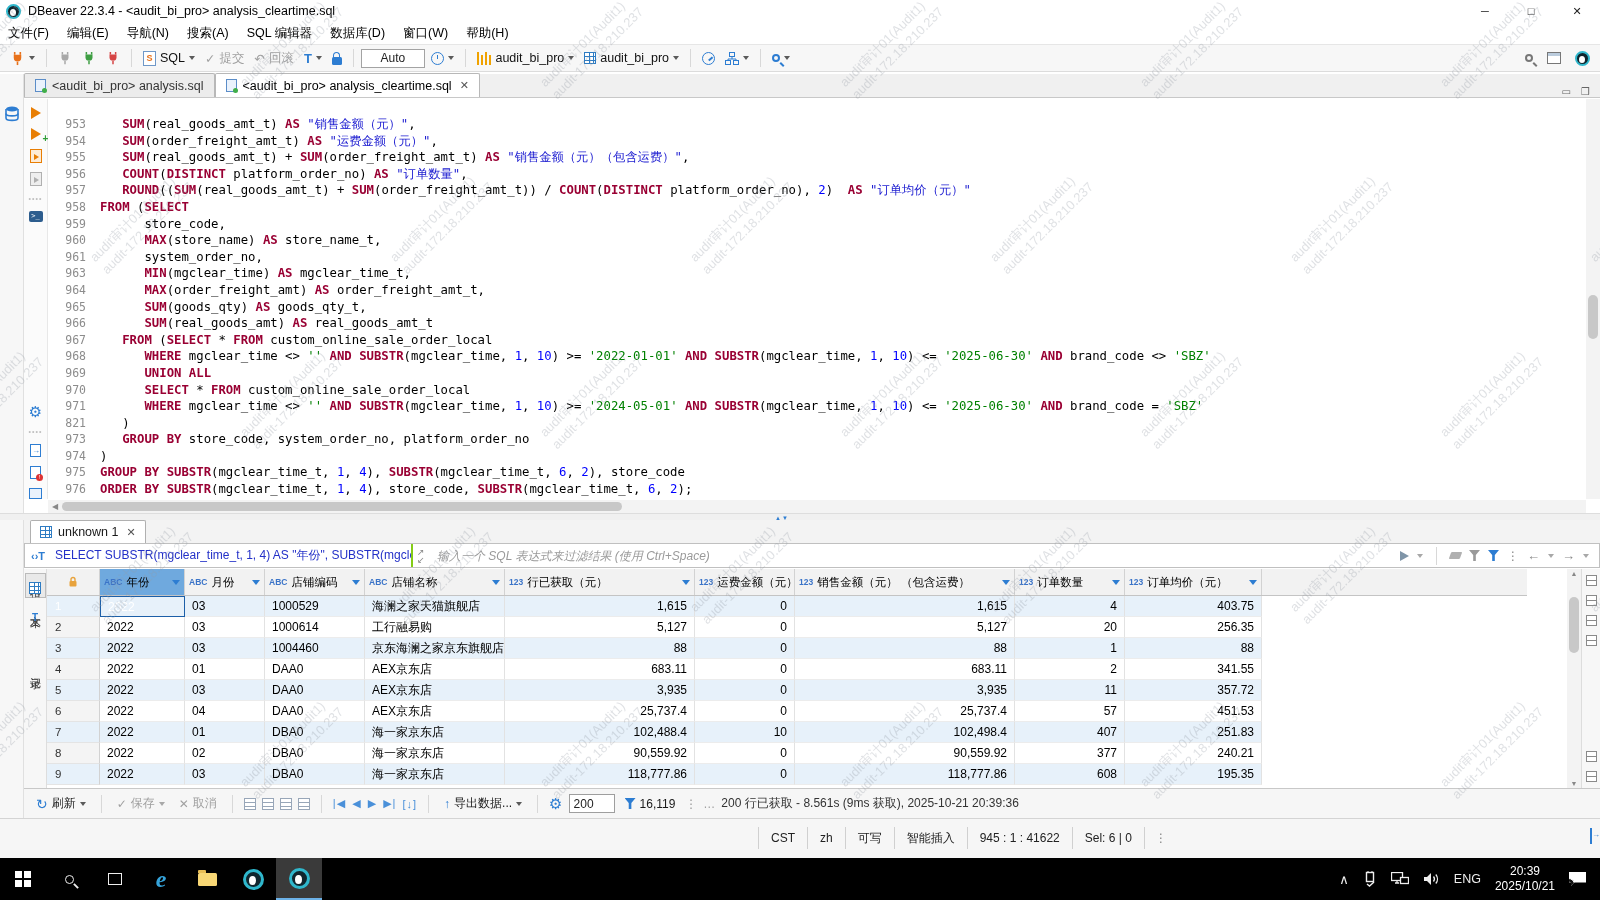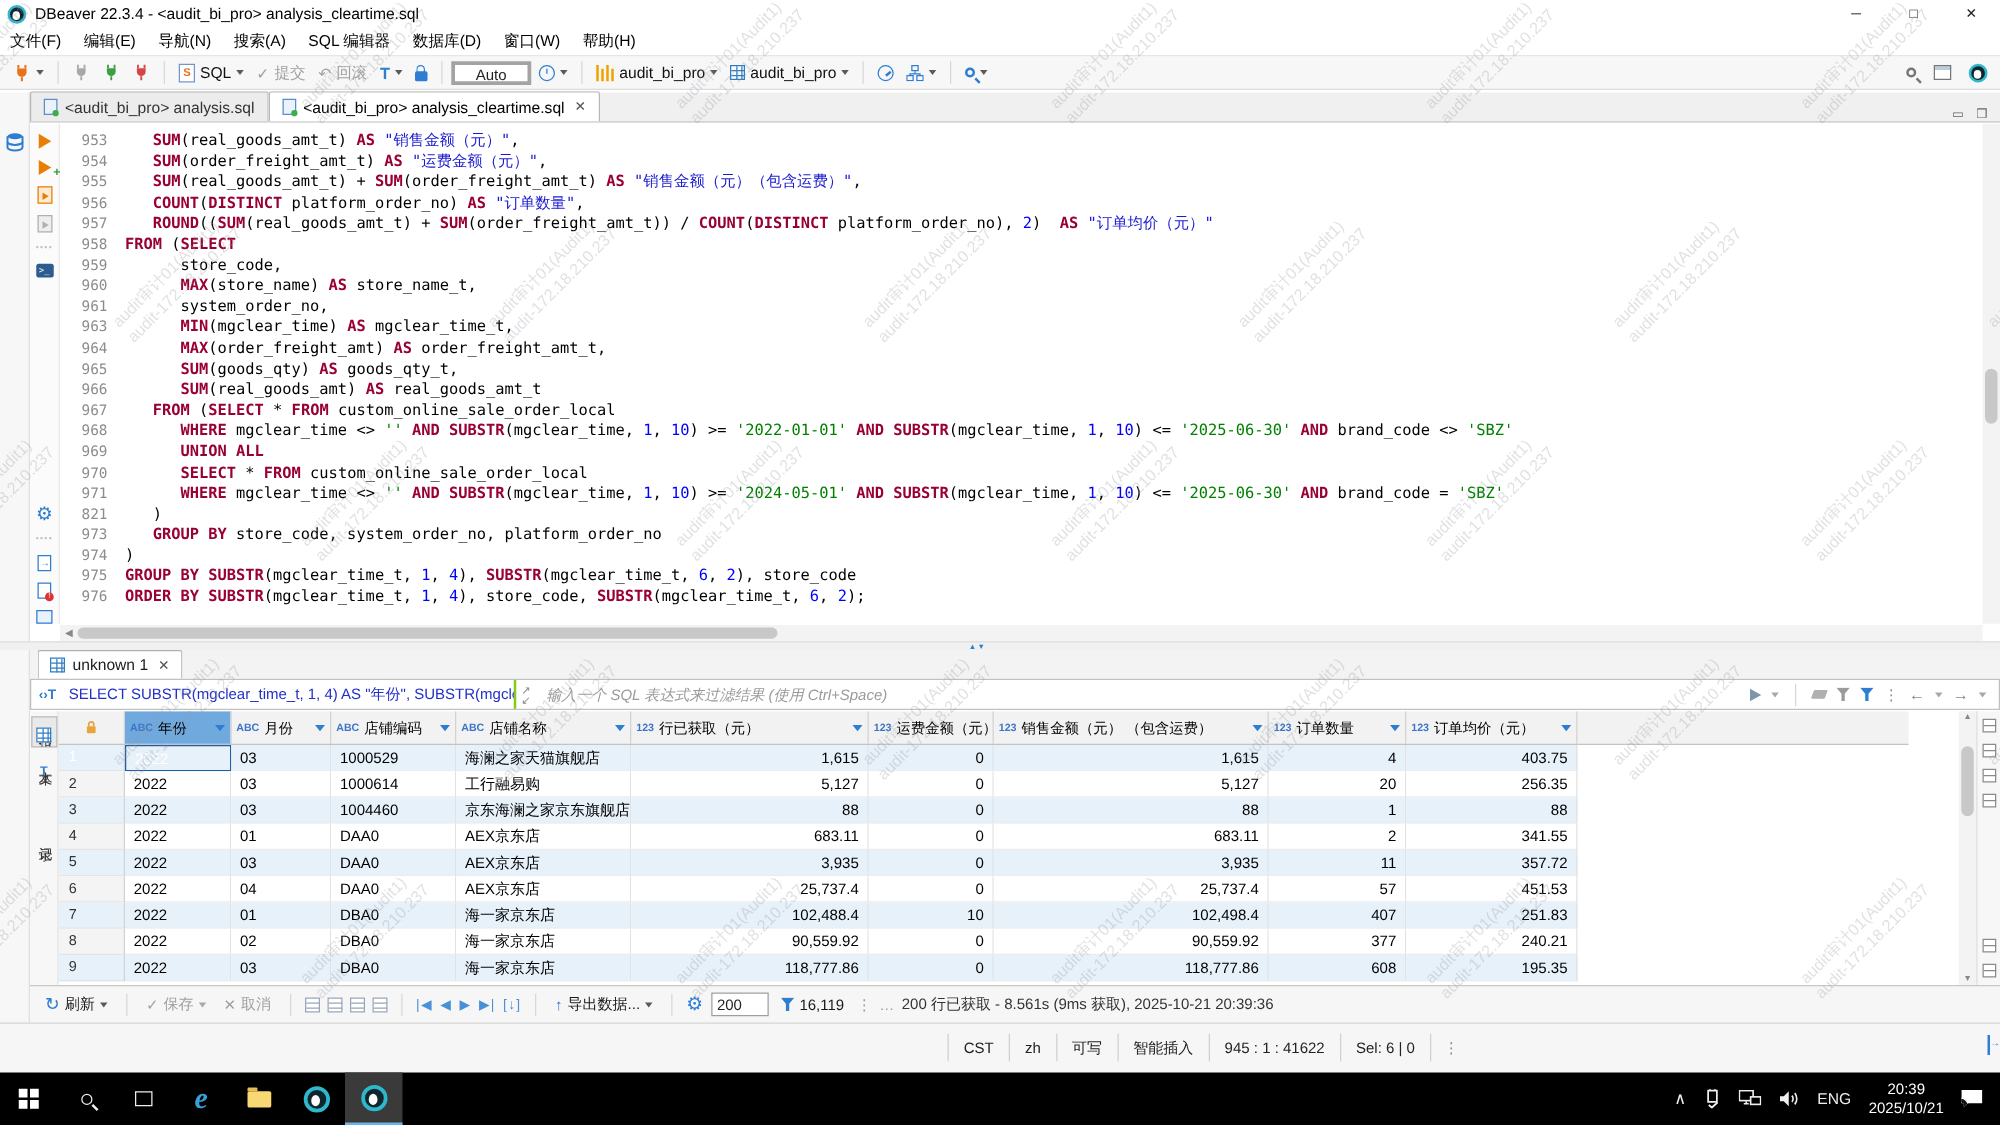--- a/index.html
+++ b/index.html
@@ -20,21 +20,21 @@
   .menu-item{padding:2px 10px 2px 0;margin-right:8px;}
 
   
   .toolbar{position:absolute;top:44px;left:0;width:100%;height:28px;background:#f7f7f7;border-top:1px solid #e6e6e6;border-bottom:1px solid #dcdcdc;display:flex;align-items:center;padding-left:6px;gap:2px;}
   .tbtn{display:flex;align-items:center;gap:4px;padding:2px 4px;white-space:nowrap;}
   .tlabel{font-size:12.5px;color:#111;}
   .tlabel.gray{color:#a0a0a0;}
   .caret{display:inline-block;width:0;height:0;border-left:3.5px solid transparent;border-right:3.5px solid transparent;border-top:4px solid #5a5a5a;}
   .caret.dim{border-top-color:#a8a8a8;}
   .vsep{width:1px;height:18px;background:#d8d8d8;margin:0 5px;flex:none;}
-  .autobox{width:64px;height:19px;border:3px solid #a3a3a3;background:#fff;text-align:center;line-height:17px;font-size:12px;color:#222;}
+  .autobox{width:64px;height:19px;border:1px solid #a3a3a3;background:#fff;text-align:center;line-height:17px;font-size:12px;color:#222;}
   .dbbars{display:flex;gap:1.5px;align-items:flex-end;height:13px;}
   .dbbars i{width:2.5px;background:#f0a200;display:block;}
   .mag{width:8px;height:8px;border:2px solid #2d7dd2;border-radius:50%;position:relative;display:inline-block;}
   .mag::after{content:"";position:absolute;width:2px;height:5px;background:#2d7dd2;transform:rotate(-45deg);left:7px;top:6px;}
   .mag.gray{border-color:#777;} .mag.gray::after{background:#777;}
   .clockicon{width:13px;height:13px;border:1.5px solid #2d7dd2;border-radius:50%;position:relative;}
   .clockicon::after{content:"";position:absolute;left:5px;top:2px;width:1.5px;height:4.5px;background:#2d7dd2;}
   .gauge{width:13px;height:13px;border:1.5px solid #2d7dd2;border-radius:50%;position:relative;}
   .gauge::after{content:"";position:absolute;left:5px;top:5px;width:5px;height:1.5px;background:#2d7dd2;transform:rotate(-40deg);}
   .lockicon{width:10px;height:8px;background:#2d7dd2;border-radius:1.5px;position:relative;margin-top:5px;}
@@ -66,21 +66,21 @@
   .scripticon.gray::after{border-left-color:#b0b0b0;}
   .dots{color:#c0c0c0;font-size:7px;letter-spacing:1px;}
   .termicon{width:14px;height:11px;background:#2d5d8e;border-radius:2px;color:#fff;font-size:7px;line-height:11px;text-align:center;font-family:"DejaVu Sans Mono",monospace;}
   .gearicon{color:#2d7dd2;font-size:15px;line-height:15px;}
   .docicon{width:11px;height:13px;border:1px solid #2d7dd2;background:#fff;position:relative;}
   .docicon.arrow::after{content:"→";position:absolute;left:1px;top:1px;font-size:8px;color:#2d7dd2;}
   .docicon.warn::after{content:"!";position:absolute;right:-3px;bottom:-3px;width:7px;height:7px;border-radius:50%;background:#d33;color:#fff;font-size:6px;line-height:7px;text-align:center;}
   .consicon{width:13px;height:11px;border:1px solid #2d7dd2;background:#eaf2fc;}
 
   
-  .editor{position:absolute;top:104px;left:48px;right:14px;height:400px;background:#fff;overflow:hidden;}
+  .editor{position:absolute;top:116px;left:48px;right:14px;height:400px;background:#fff;overflow:hidden;}
   .code-line{display:flex;line-height:16.6px;height:16.6px;font-family:"DejaVu Sans Mono","Liberation Mono",monospace;font-size:12.3px;}
   .ln{width:52px;flex:none;text-align:right;padding-right:14px;color:#8c8c8c;font-size:11.5px;}
   .ct{white-space:pre;color:#000;}
   .tk-k{color:#990033;font-weight:bold;}
   .tk-q{color:#1a1ad0;}
   .tk-s{color:#008000;}
   .tk-n{color:#0000ff;}
   .vscroll{position:absolute;top:99px;right:0;width:14px;height:400px;background:#f3f3f3;}
   .vscroll .thumb{position:absolute;left:2px;width:10px;border-radius:5px;background:#c8c8c8;}
   .hscroll{position:absolute;top:500px;left:48px;right:14px;height:13px;background:#f3f3f3;display:flex;align-items:center;}

